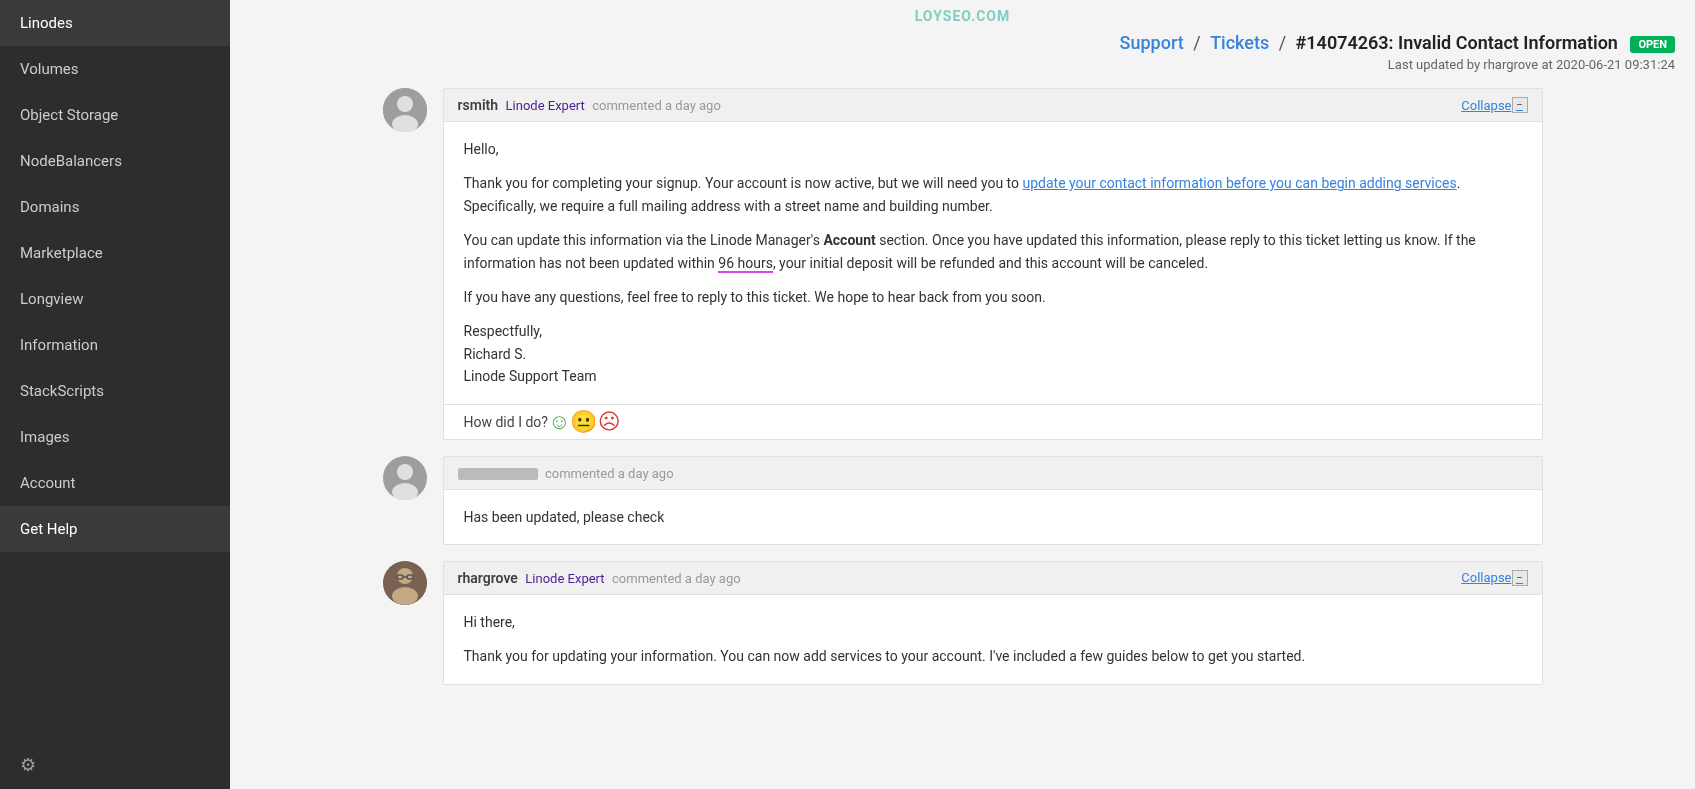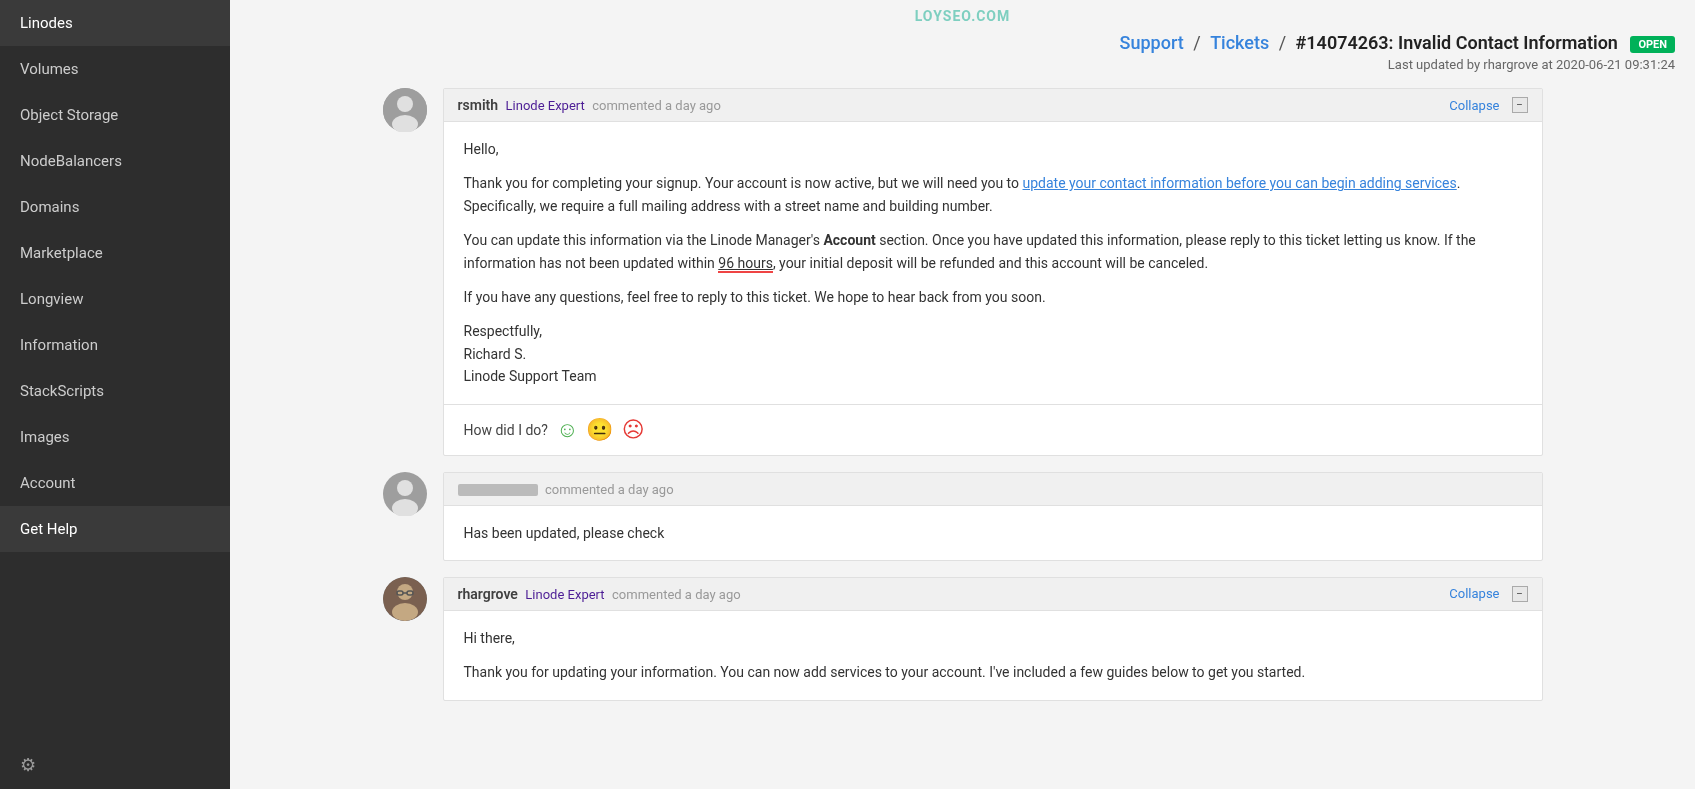--- a/index.html
+++ b/index.html
@@ -138,21 +138,22 @@
     }
     .commenter-name { font-weight: 600; color: #404040; }
     .expert-label { color: #4c1d95; font-size: 13px; margin-left: 4px; }
     .comment-time { color: #999; font-size: 13px; margin-left: 4px; }
     .collapse-btn {
       color: #3683dc;
       font-size: 13px;
       cursor: pointer;
       display: flex;
       align-items: center;
-      gap: 12px;
+      gap: 0;
+      text-decoration: underline;
     }
     .collapse-icon {
       display: inline-block;
       width: 16px;
       height: 16px;
       border: 1px solid #aaa;
       background: #e8e8e8;
       text-align: center;
       line-height: 14px;
       font-size: 12px;
@@ -167,24 +168,24 @@
     .message-body p { margin-bottom: 12px; }
     .message-body p:last-child { margin-bottom: 0; }
     .link-underline {
       color: #3683dc;
       text-decoration: underline;
       cursor: pointer;
     }
 
     
     .rating-row {
-      padding: 12px 20px;
-      display: flex;
-      align-items: center;
-      gap: 8px;
+      padding: 4px 20px;
+      display: flex;
+      align-items: center;
+      gap: 0;
       font-size: 14px;
       color: #444;
       border-top: 1px solid #e0e0e0;
     }
     .smiley {
       font-size: 22px;
       cursor: pointer;
     }
     .smiley.green { color: #4caf50; }
     .smiley.yellow { color: #f0c040; }
@@ -284,21 +285,21 @@
             <span class="comment-time">commented a day ago</span>
           </div>
           <div class="collapse-btn">
             <span>Collapse</span>
             <span class="collapse-icon">−</span>
           </div>
         </div>
         <div class="message-body">
           <p>Hello,</p>
           <p>Thank you for completing your signup. Your account is now active, but we will need you to <span class="link-underline">update your contact information before you can begin adding services</span>. Specifically, we require a full mailing address with a street name and building number.</p>
-          <p>You can update this information via the Linode Manager's <strong>Account</strong> section. Once you have updated this information, please reply to this ticket letting us know. If the information has not been updated within <span style="border-bottom: 2px solid #ef4444; display:inline;text-decoration:underline;">96 hours</span>, your initial deposit will be refunded and this account will be canceled.</p>
+          <p>You can update this information via the Linode Manager's <strong>Account</strong> section. Once you have updated this information, please reply to this ticket letting us know. If the information has not been updated within <span style="border-bottom: 2px solid #d946ef; display:inline;">96 hours</span>, your initial deposit will be refunded and this account will be canceled.</p>
           <p>If you have any questions, feel free to reply to this ticket. We hope to hear back from you soon.</p>
           <p>Respectfully,<br>Richard S.<br>Linode Support Team</p>
         </div>
         <div class="rating-row">
           <span>How did I do?</span>
           <span class="smiley green">☺</span>
           <span class="smiley yellow">😐</span>
           <span class="smiley red">☹</span>
         </div>
       </div>

